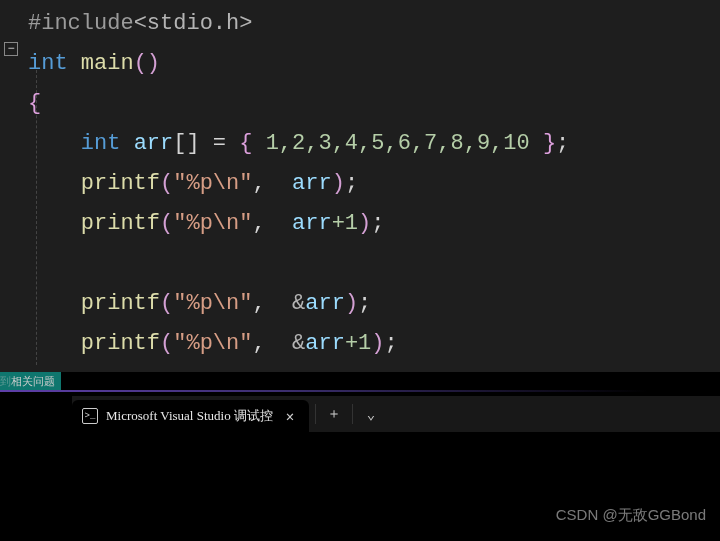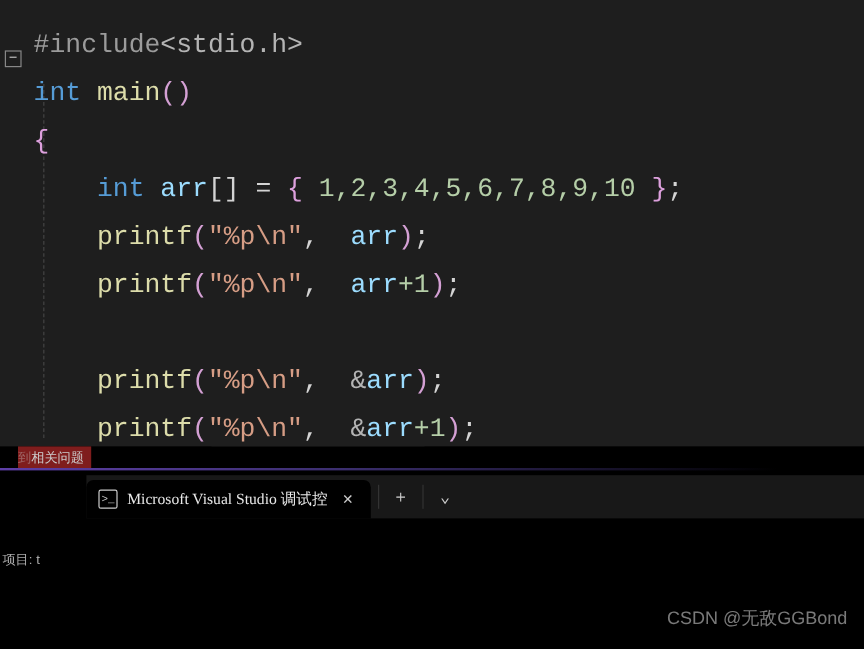--- a/index.html
+++ b/index.html
@@ -37,21 +37,21 @@
   .indent-guide{
     position:absolute;
     left:36px;
     top:70px;
     width:0;
     height:295px;
     border-left:1px dashed #444;
   }
   .code{
     position:absolute;
-    left:28px; top:18px;
+    left:28px; top:4px;
     font-size:22px;
     line-height:40px;
     white-space:pre;
     color:#d4d4d4;
   }
   .tok-kw{color:#569cd6;}
   .tok-name{color:#dcdcaa;}
   .tok-var{color:#9cdcfe;}
   .tok-punc{color:#d4d4d4;}
   .tok-brace{color:#dda0dd;}
@@ -64,24 +64,24 @@
   
   .bottom-area{
     position:absolute;
     left:0; right:0;
     top:372px;
     bottom:0;
     background:#000;
   }
   .tab-label{
     position:absolute;
-    top:0px; left:15px;
+    top:0px; left:0;
     font-size:11px;
     color:#ccc;
-    background:#7f1d1d;
+    background:#0f766e;
     padding:2px 6px 2px 0;
     font-family:"Microsoft YaHei",sans-serif;
   }
   .gradient-bar{
     position:absolute;
     top:18px; left:0; right:0;
     height:2px;
     background:linear-gradient(90deg,#5e3fa8 0%,#3b2e6e 40%,transparent 90%);
   }
   .term-tabs{
@@ -203,21 +203,20 @@
       <div class="tab-title">Microsoft Visual Studio 调试控</div>
       <div class="tab-close">✕</div>
     </div>
     <div class="tab-sep"></div>
     <div class="tab-action">＋</div>
     <div class="tab-sep"></div>
     <div class="tab-action">⌄</div>
   </div>
 
   <div class="left-meta">
-    <div><span>项目:</span> <span>t</span></div>
     <div style="height:12px"></div>
   </div>
 
 </div>
 
 <div class="watermark">CSDN @无敌GGBond</div>
 
 </div>
 
 </body></html>

